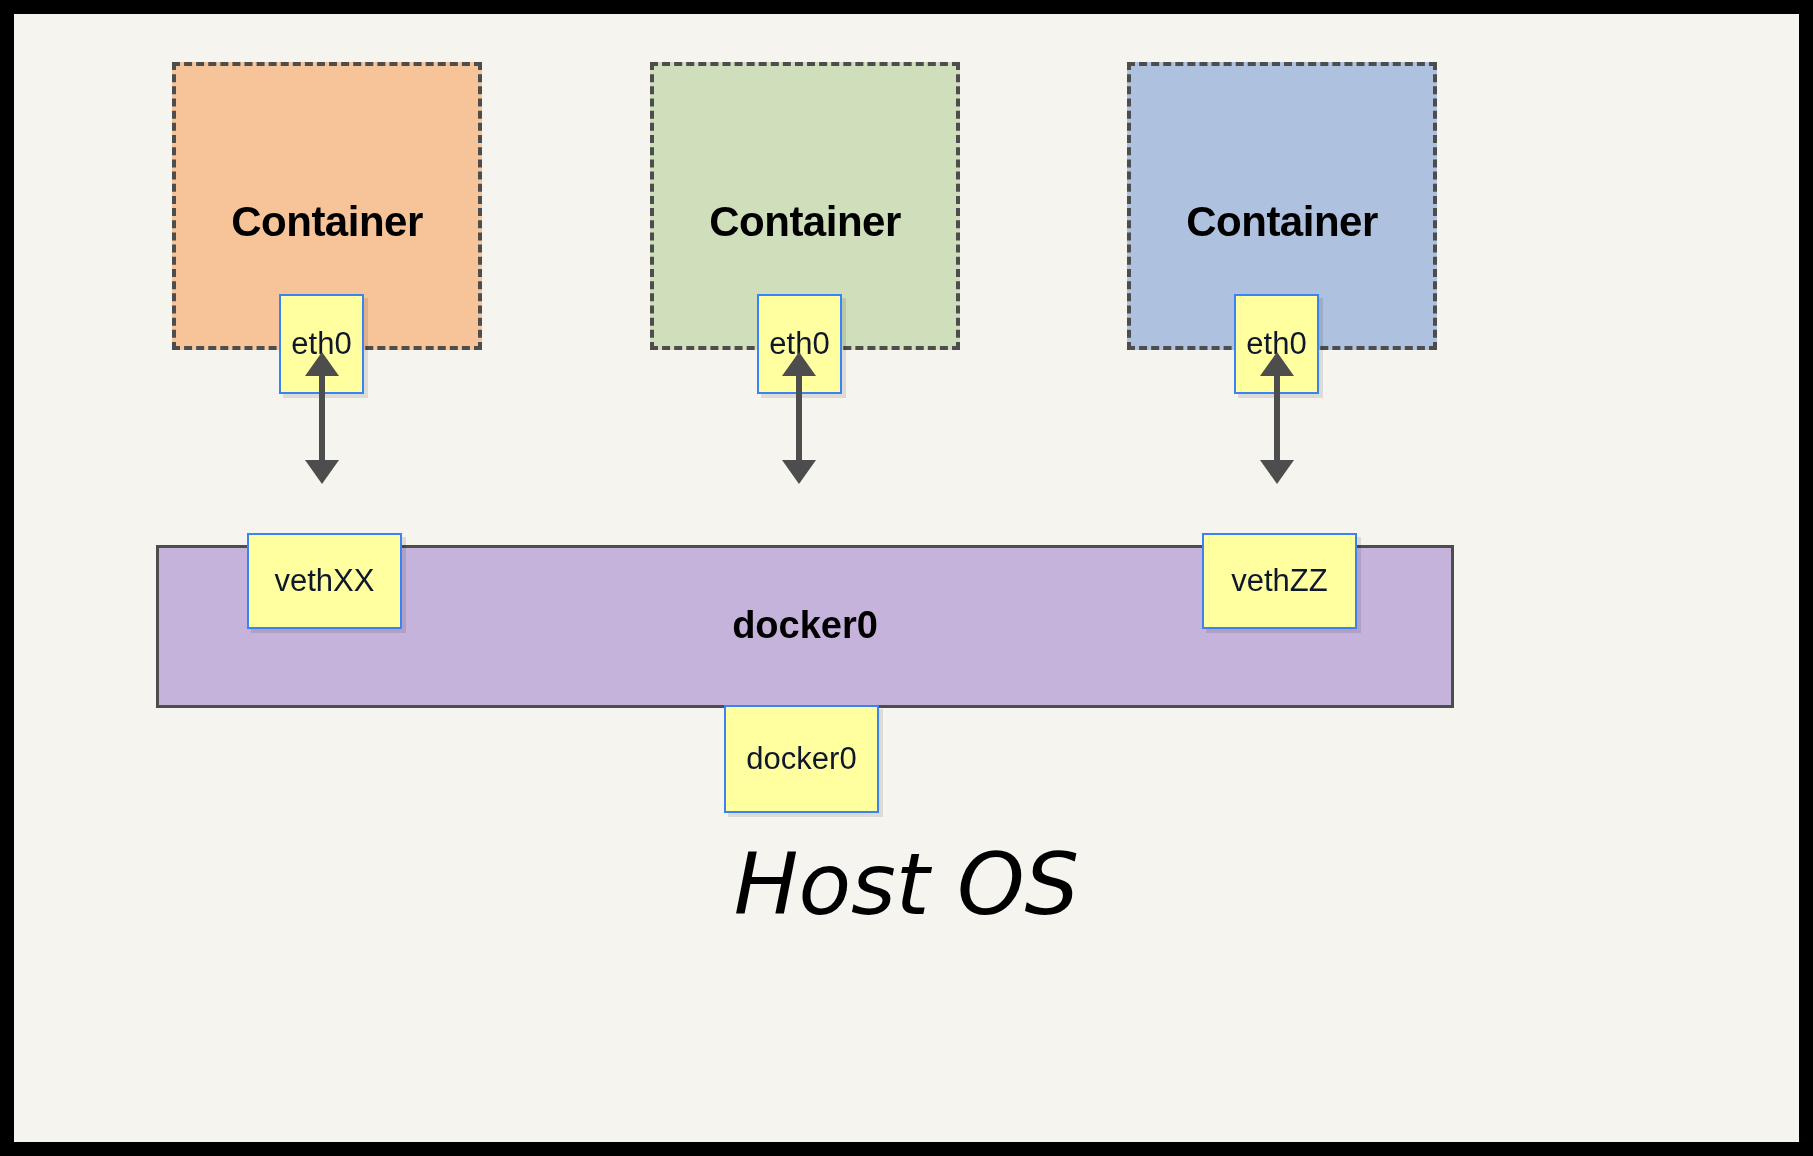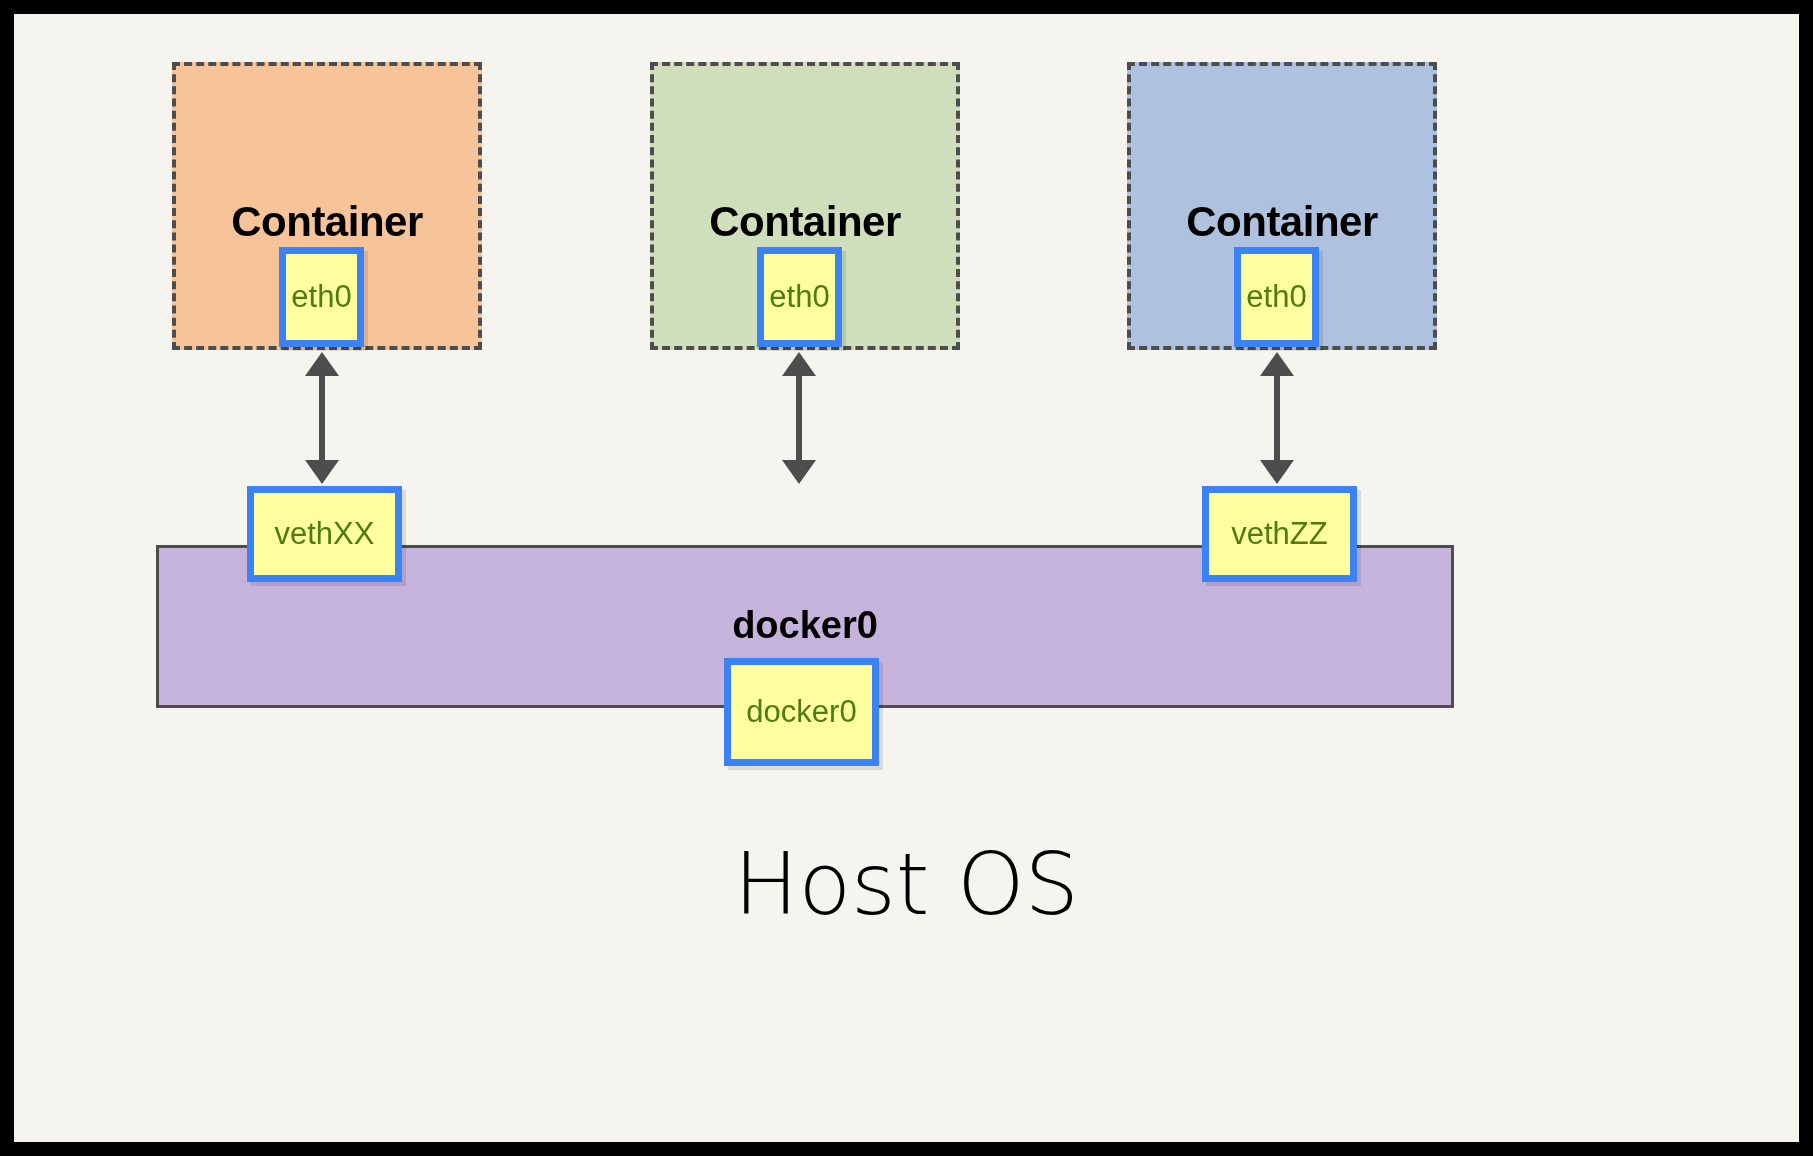--- a/index.html
+++ b/index.html
@@ -34,28 +34,29 @@
     font-weight: bold;
     color: #000000;
     font-family: "Liberation Sans", sans-serif;
     letter-spacing: -0.5px;
   }
   
   .chip {
     position: absolute;
     box-sizing: border-box;
     background: #ffffa0;
-    border: 7px solid #3b82f6;
+    border: 2px solid #3b82f6;
     box-shadow: 4px 4px 0 0 rgba(0,0,0,0.10);
     display: flex;
     align-items: center;
     justify-content: center;
     font-size: 31px;
-    color: #4d7c0f;
+    color: #0f172a;
     font-family: "Liberation Sans", sans-serif;
+    margin-top: 47px;
   }
   
   #bridge {
     position: absolute;
     box-sizing: border-box;
     background: #c6b3dc;
     border: 3px solid #4d4d4d;
   }
   #bridge-label {
     position: absolute;
@@ -95,20 +96,21 @@
   #host-os-label {
     position: absolute;
     left: 0;
     right: 0;
     text-align: center;
     font-size: 86px;
     font-weight: 300;
     color: #000000;
     font-family: "DejaVu Sans", sans-serif;
     white-space: nowrap;
+    font-style: italic;
   }
 </style>
 </head>
 <body>
 
 <div id="canvas">
 
   <div class="container-box" id="container-0" style="left: 158px; top: 48px; width: 310px; height: 288px; background: rgb(247, 196, 153); border-color: rgb(77, 77, 77);">
     <div class="container-title">Container</div>
   </div>

